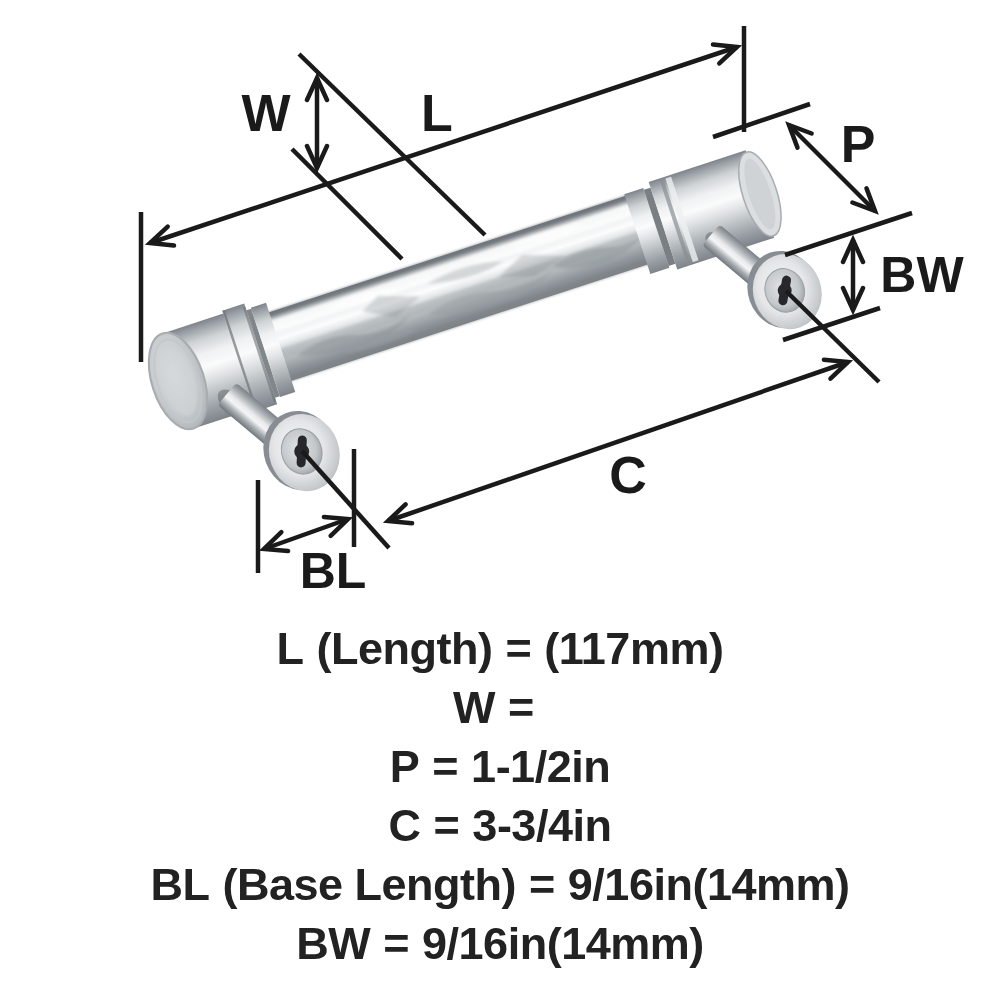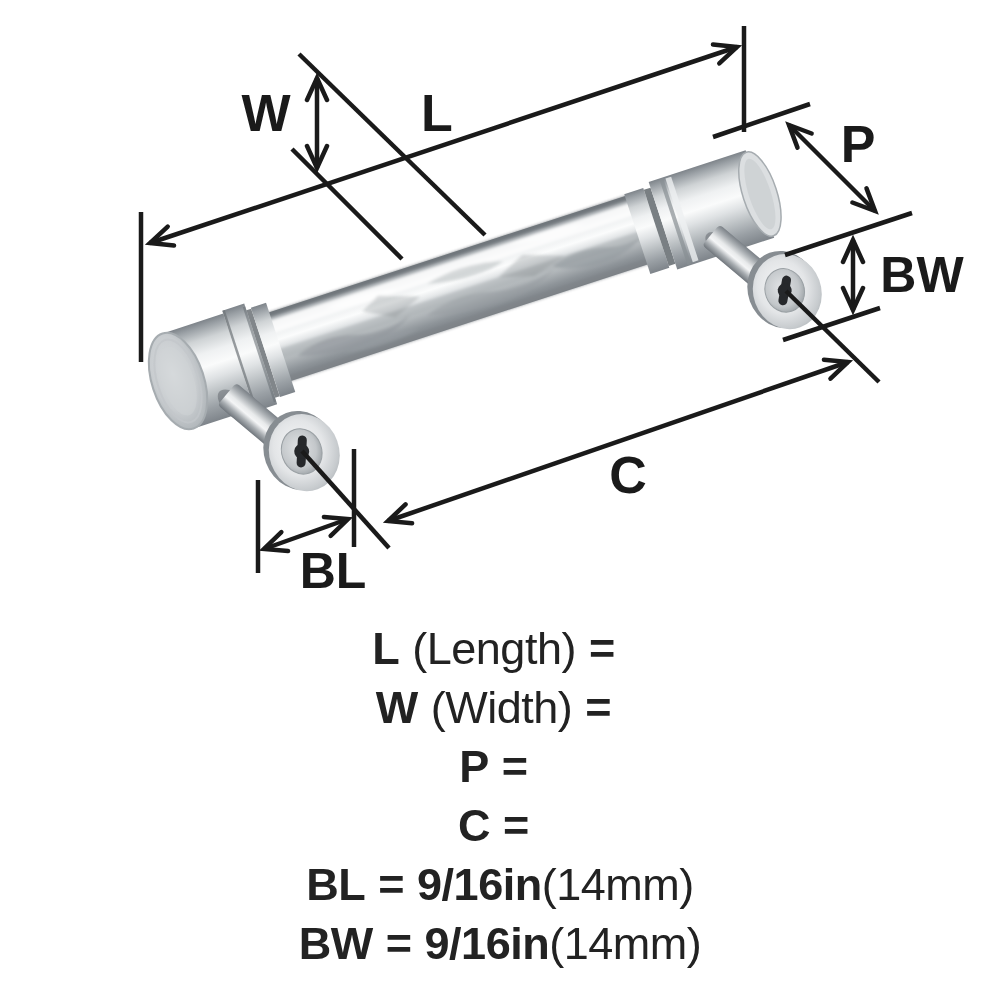--- a/index.html
+++ b/index.html
@@ -4,21 +4,21 @@
 <style>
   html,body{margin:0;padding:0;background:#ffffff;}
   .stage{position:relative;width:1000px;height:1000px;background:#ffffff;overflow:hidden;
          font-family:"Liberation Sans", sans-serif;}
   .drawing{position:absolute;top:0;left:0;}
   .dlab{font-family:"Liberation Sans", sans-serif;font-weight:700;fill:#1a1a1a;}
   .dim{stroke:#1a1a1a;stroke-width:4.5;fill:none;}
   .legend{position:absolute;top:619px;left:0;width:1000px;display:flex;flex-direction:column;align-items:center;}
   .lrow{height:59px;display:flex;align-items:center;font-size:45px;color:#222222;letter-spacing:-0.5px;white-space:pre;}
   .lrow .b{font-weight:700;}
-  .lrow .r{font-weight:400;text-align:right;}
+  .lrow .r{font-weight:700;text-align:right;}
   .lrow .code{margin-right:13px;}
   .lrow .desc{margin-right:13px;}
   .lrow .eq{margin-right:13px;}
 </style>
 </head>
 <body>
 
 <div class="stage">
 
   <svg class="drawing" width="1000" height="620" viewBox="0 0 1000 620">
@@ -189,31 +189,31 @@
     <g>
       <line class="dim" x1="258" y1="480" x2="258" y2="573"></line>
       <line class="dim" x1="354" y1="449" x2="354" y2="547"></line>
       <line class="dim" x1="264" y1="549" x2="348" y2="519" marker-start="url(#arw)" marker-end="url(#arw)"></line>
       <text class="dlab" x="333" y="570" dy="0.36em" text-anchor="middle" font-size="50">BL</text>
     </g>
   </svg>
 
   <div class="legend">
     <div class="lrow">
-      <span class="b code">L</span><span class="r desc">(Length)</span><span class="b eq">=</span>
-    </div>
-    <div class="lrow">
-      <span class="b code">W</span><span class="r desc">(Width)</span><span class="b eq">=</span>
-    </div>
-    <div class="lrow">
-      <span class="b code">P</span><span class="b eq">=</span>
-    </div>
-    <div class="lrow">
-      <span class="b code">C</span><span class="b eq">=</span>
-    </div>
-    <div class="lrow">
-      <span class="b code">BL</span><span class="b eq">=</span><span class="b val">9/16in</span><span class="r met">(14mm)</span>
+      <span class="b code">L</span><span class="r desc">(Length)</span><span class="b eq">=</span><span class="r met">(117mm)</span>
+    </div>
+    <div class="lrow">
+      <span class="b code">W</span><span class="b eq">=</span>
+    </div>
+    <div class="lrow">
+      <span class="b code">P</span><span class="b eq">=</span><span class="b val">1-1/2in</span>
+    </div>
+    <div class="lrow">
+      <span class="b code">C</span><span class="b eq">=</span><span class="b val">3-3/4in</span>
+    </div>
+    <div class="lrow">
+      <span class="b code">BL</span><span class="r desc">(Base Length)</span><span class="b eq">=</span><span class="b val">9/16in</span><span class="r met">(14mm)</span>
     </div>
     <div class="lrow">
       <span class="b code">BW</span><span class="b eq">=</span><span class="b val">9/16in</span><span class="r met">(14mm)</span>
     </div>
   </div>
 </div>
 
 </body></html>

